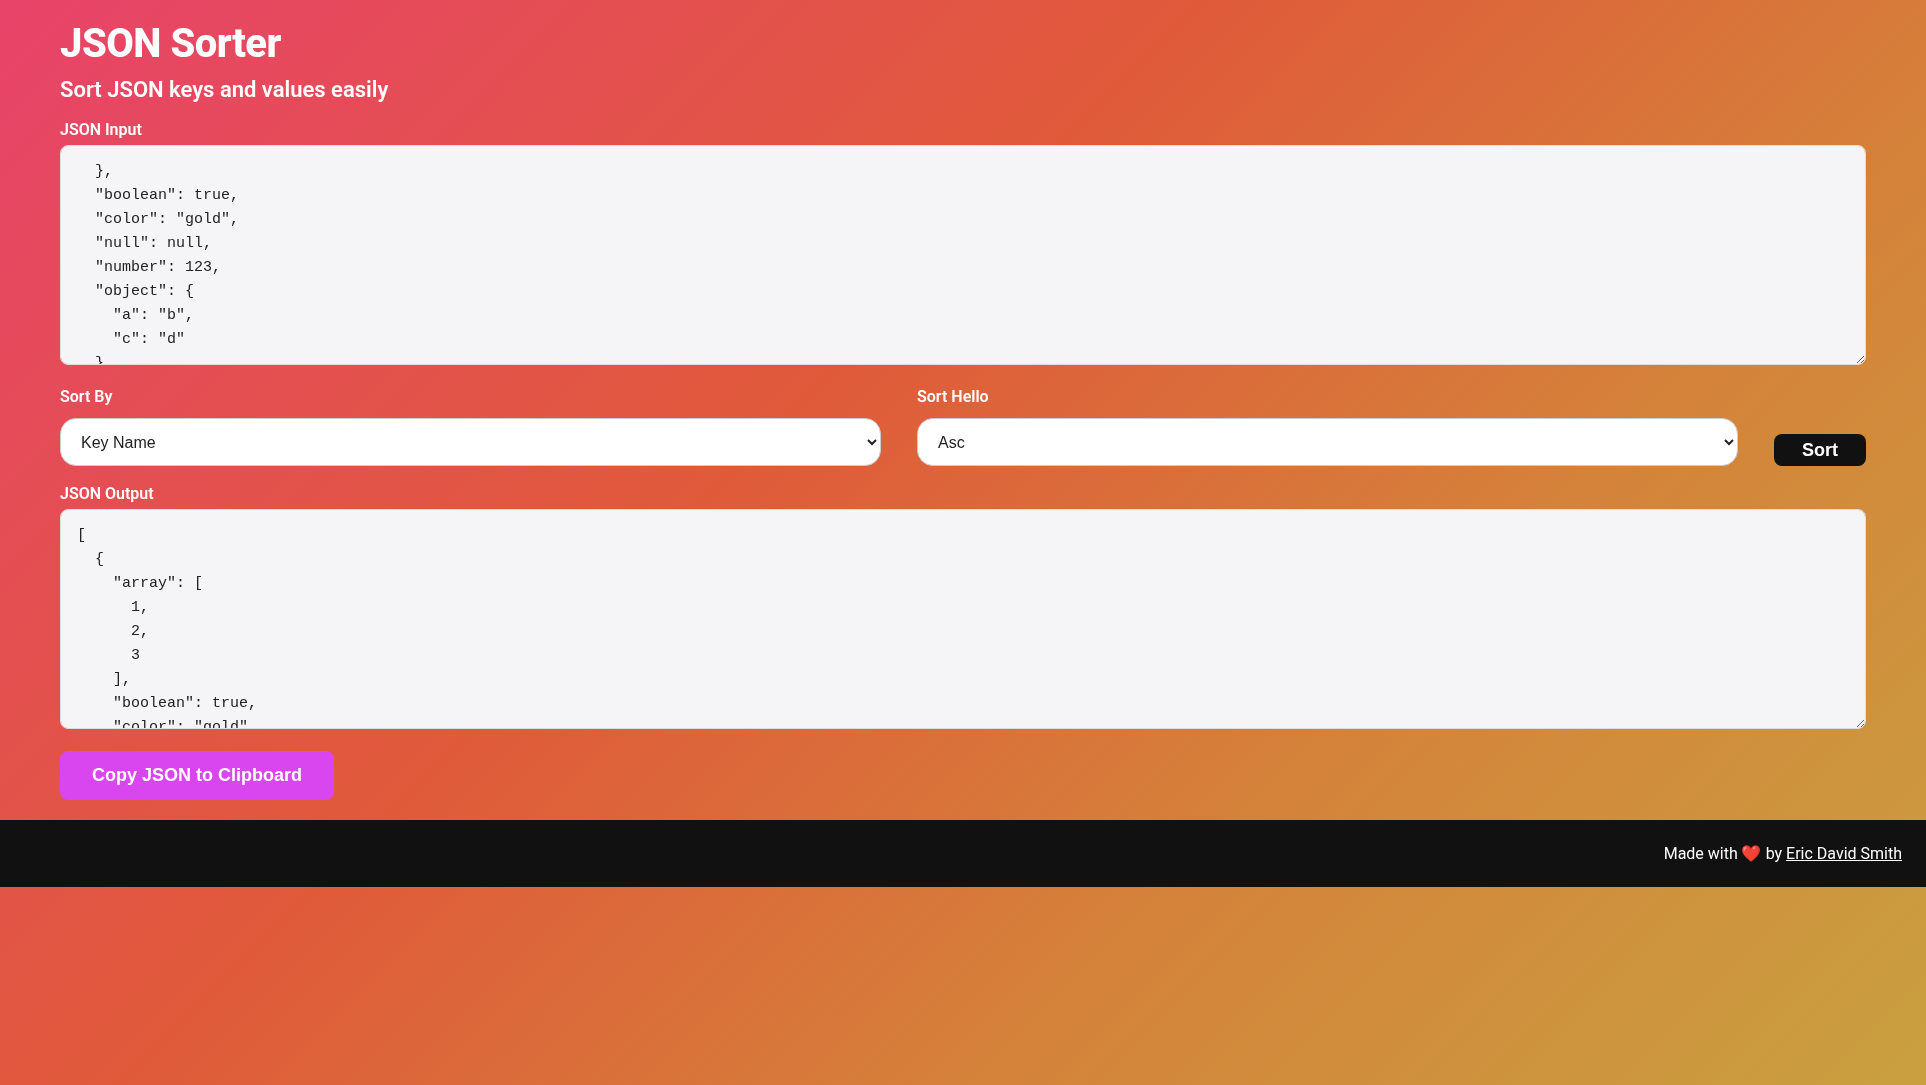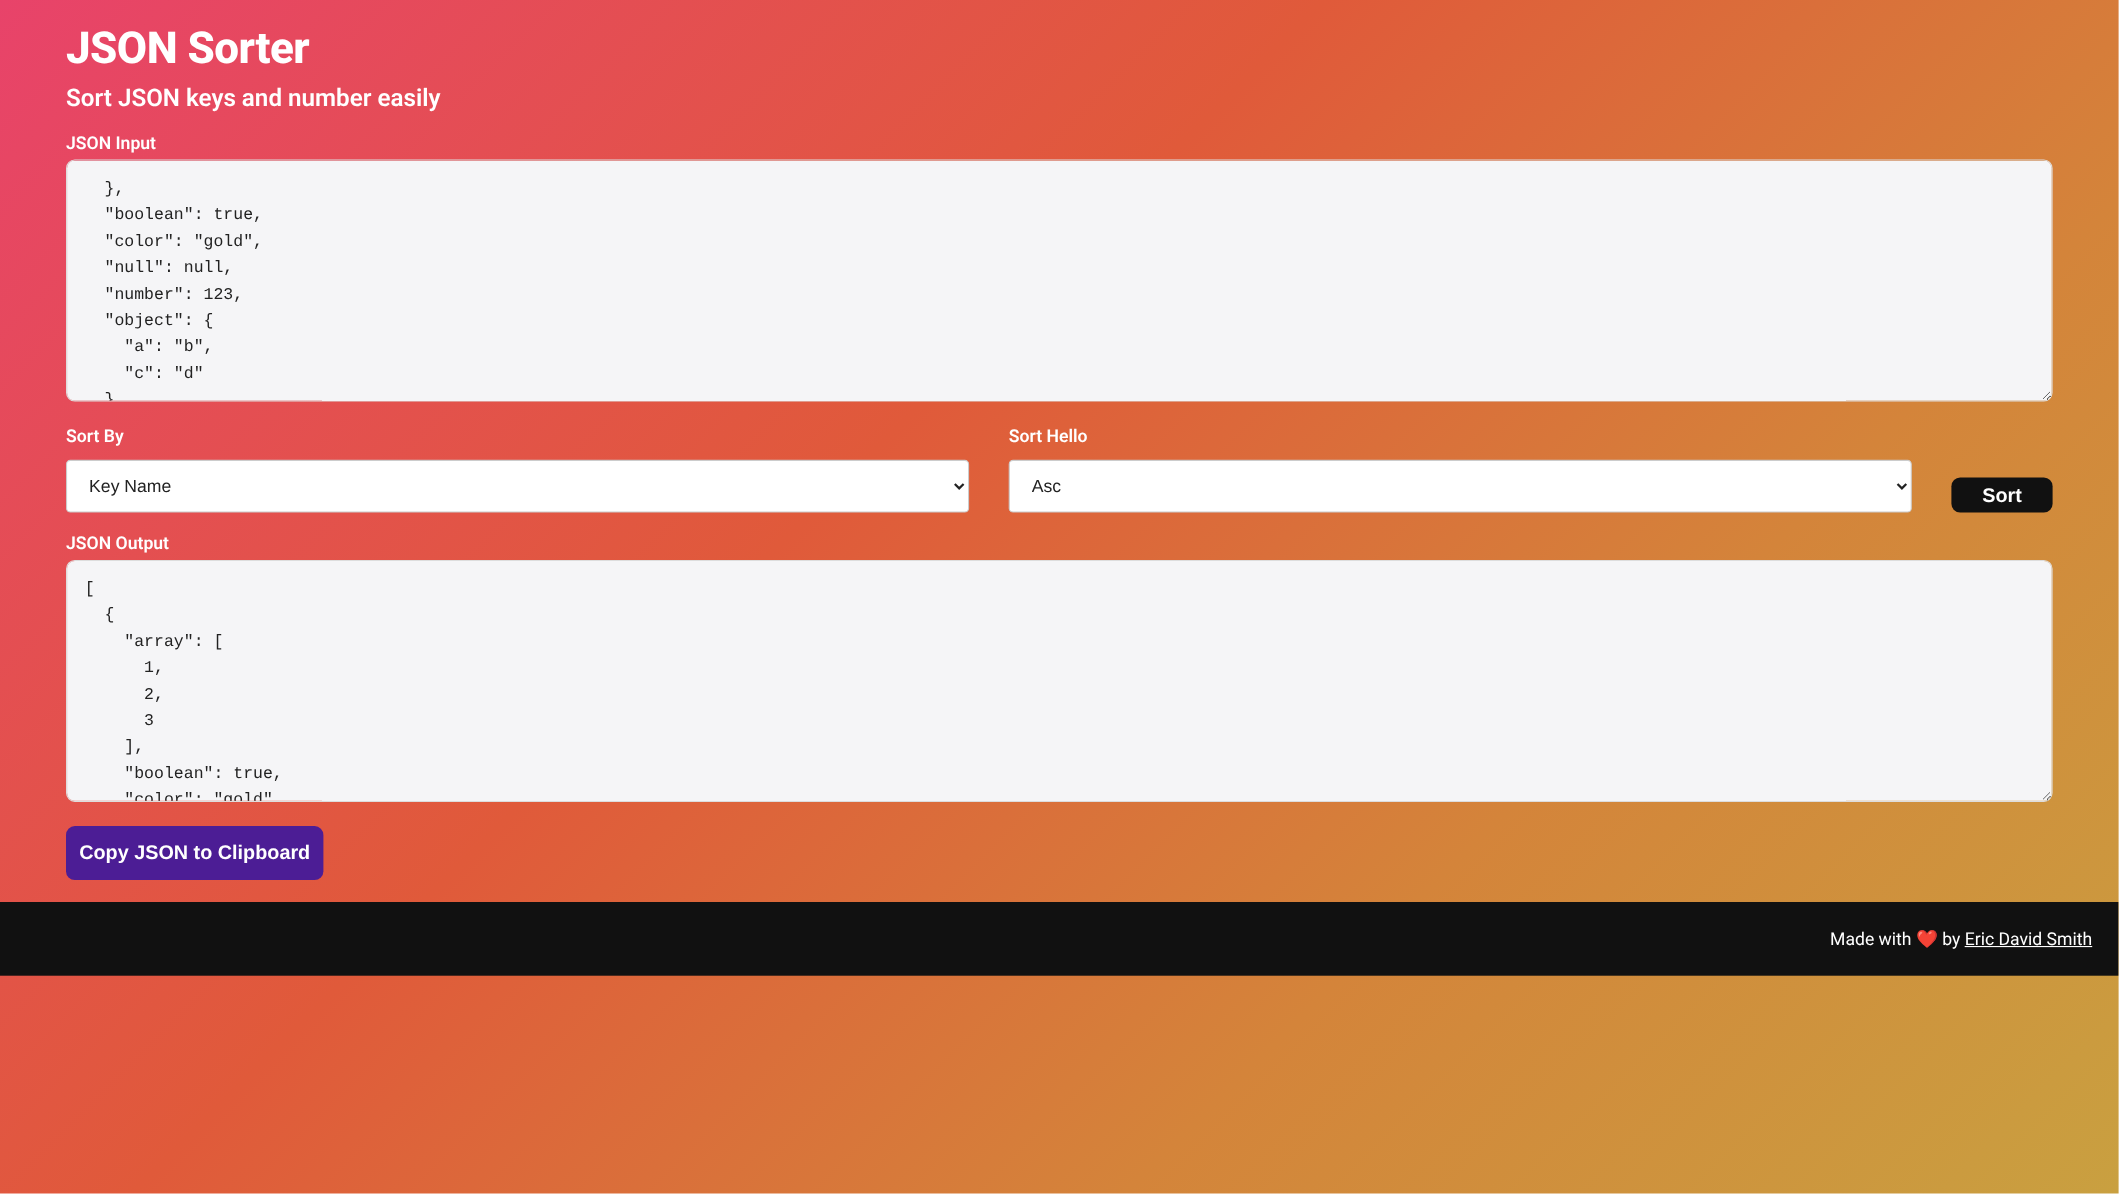--- a/index.html
+++ b/index.html
@@ -79,21 +79,21 @@
 
     .control-group-sort-order {
       flex: 1;
     }
 
     select {
       width: 100%;
       padding: 12px 16px;
       font-size: 16px;
       border: 1px solid #ccc;
-      border-radius: 4px;
+      border-radius: 16px;
       background: #ffffff;
       color: #222;
       appearance: auto;
       cursor: pointer;
       outline: none;
       height: 48px;
     }
 
     .sort-button {
       background: #111111;
@@ -103,25 +103,25 @@
       padding: 0 28px;
       height: 32px;
       font-size: 18px;
       font-weight: 600;
       cursor: pointer;
       white-space: nowrap;
       flex-shrink: 0;
     }
 
     .copy-button {
-      background: #4c1d95;
+      background: #d946ef;
       color: #ffffff;
       border: none;
       border-radius: 8px;
-      padding: 14px 12px;
+      padding: 14px 32px;
       font-size: 18px;
       font-weight: 600;
       cursor: pointer;
       margin-top: 18px;
       margin-bottom: 0;
     }
 
     .footer {
       background: #111111;
       color: #ffffff;
@@ -141,21 +141,21 @@
     .heart {
       color: #e8436a;
     }
   </style>
 </head>
 <body>
 
 
 
 <h1 class="page-title">JSON Sorter</h1>
-<p class="page-subtitle">Sort JSON keys and number easily</p>
+<p class="page-subtitle">Sort JSON keys and values easily</p>
 
 <div>
   <div class="section-label">JSON Input</div>
   <textarea class="json-input-area" style="">  },
   "boolean": true,
   "color": "gold",
   "null": null,
   "number": 123,
   "object": {
     "a": "b",

